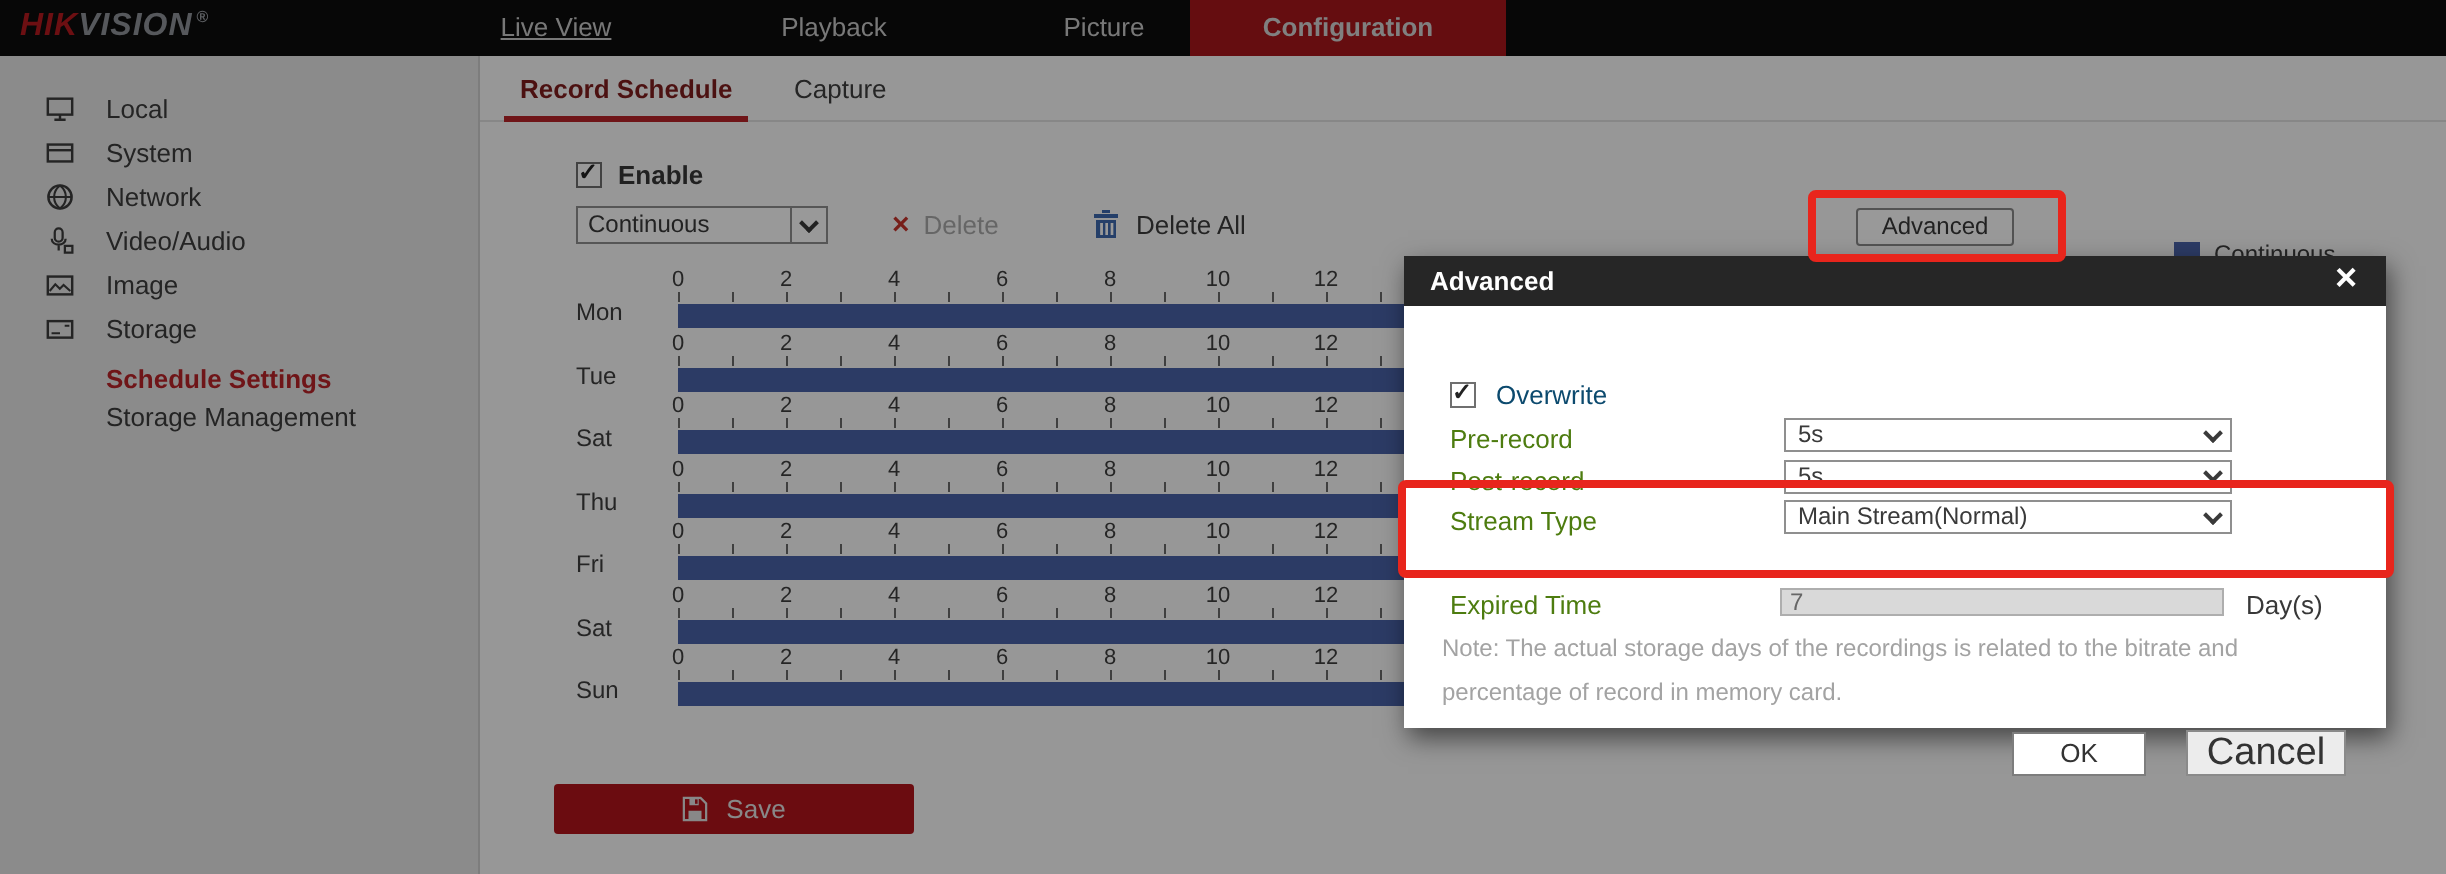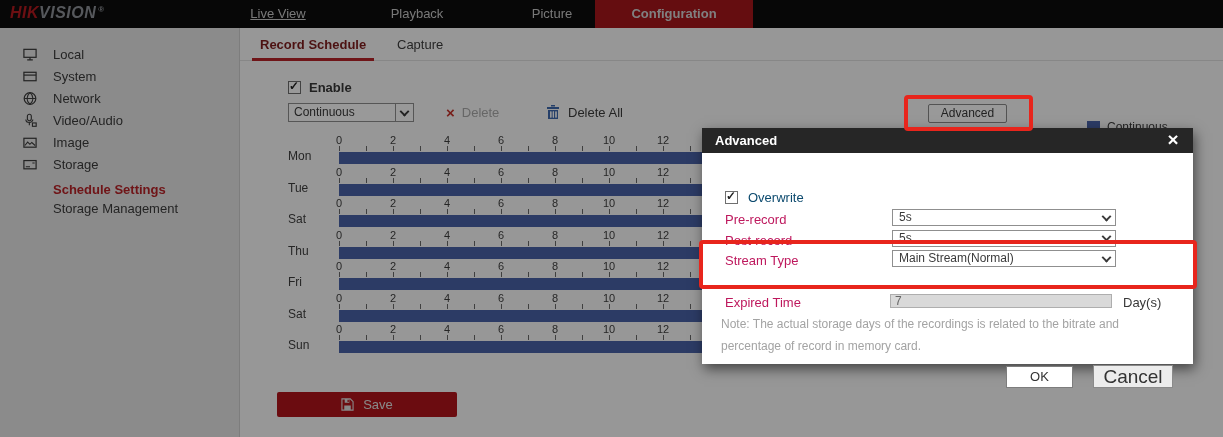--- a/index.html
+++ b/index.html
@@ -72,21 +72,21 @@
   
   .dim-overlay { position:absolute; inset:0; background:rgba(0,0,0,0.40); z-index:10; }
 
   
   .modal { position:absolute; left:702px; top:128px; width:491px; height:236px; background:#fff; z-index:20; box-shadow:2px 5px 12px rgba(0,0,0,0.55); }
   .m-title { position:relative; height:25px; background:#262626; color:#fff; font-size:13px; font-weight:bold; line-height:25px; padding-left:13px; }
   .m-close { position:absolute; right:8px; top:0; width:24px; height:25px; color:#fff; font-size:19px; font-weight:bold; line-height:23px; text-align:center; cursor:pointer; }
   .m-body { position:relative; width:100%; height:211px; }
   .m-cb-row { position:absolute; display:flex; align-items:center; }
   .m-cb-label { margin-left:10px; font-size:13px; color:#0c4a6e; white-space:nowrap; }
-  .m-label { position:absolute; left:23px; font-size:13px; color:#be185d; white-space:nowrap; }
+  .m-label { position:absolute; left:23px; font-size:13px; color:#4d7c0f; white-space:nowrap; }
   .m-select { position:absolute; left:190px; width:224px; height:17px; border:1px solid #8f8f8f; background:#fff; cursor:pointer; }
   .m-select .sel-value { position:absolute; left:6px; top:0; line-height:15px; font-size:12px; color:#3a3a3a; white-space:nowrap; }
   .m-input { position:absolute; left:188px; top:141px; width:222px; height:14px; background:#d9d9d9; border:1px solid #aeaeae; font-size:12px; color:#666; padding-left:4px; font-family:"Liberation Sans", sans-serif; }
   .m-unit { position:absolute; left:421px; top:142px; font-size:13px; color:#383838; }
   .m-note { position:absolute; left:19px; font-size:12px; color:#a3a3a3; white-space:nowrap; }
   .m-ok { position:absolute; left:304px; top:213px; width:67px; height:22px; background:#fff; border:1px solid #7d7d7d; font-size:13px; color:#333; text-align:center; line-height:20px; cursor:pointer; }
   .m-cancel { position:absolute; left:391px; top:212px; width:80px; height:23px; background:#ececec; border:1px solid #8a8a8a; font-size:19px; color:#333; text-align:center; line-height:21px; cursor:pointer; }
 
   
   .anno { position:absolute; border:4px solid #e8251c; border-radius:4px; z-index:30; pointer-events:none; }

